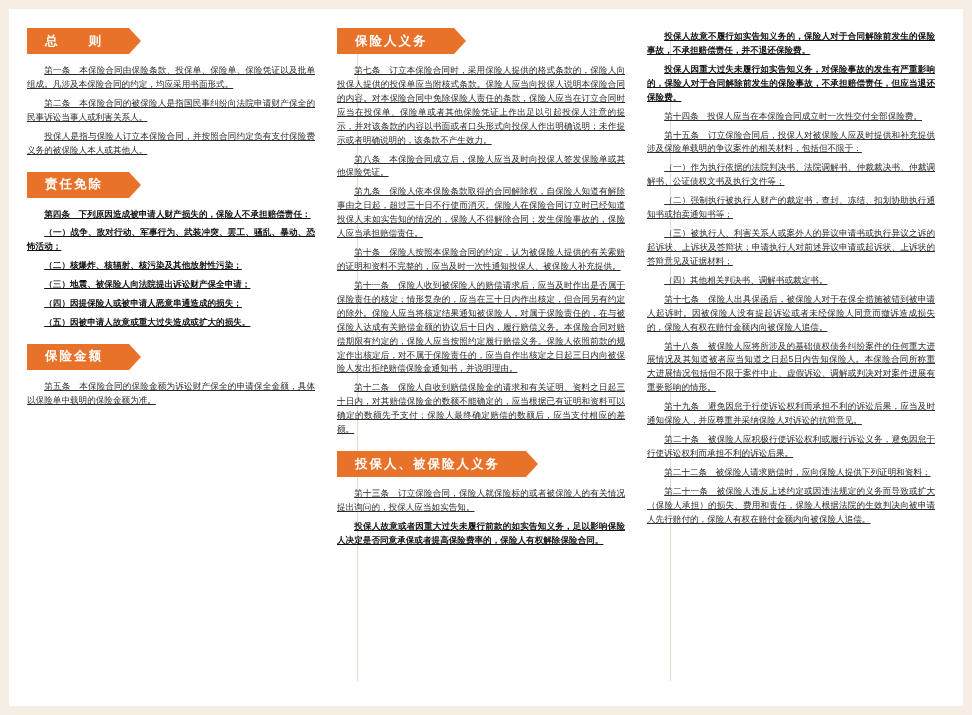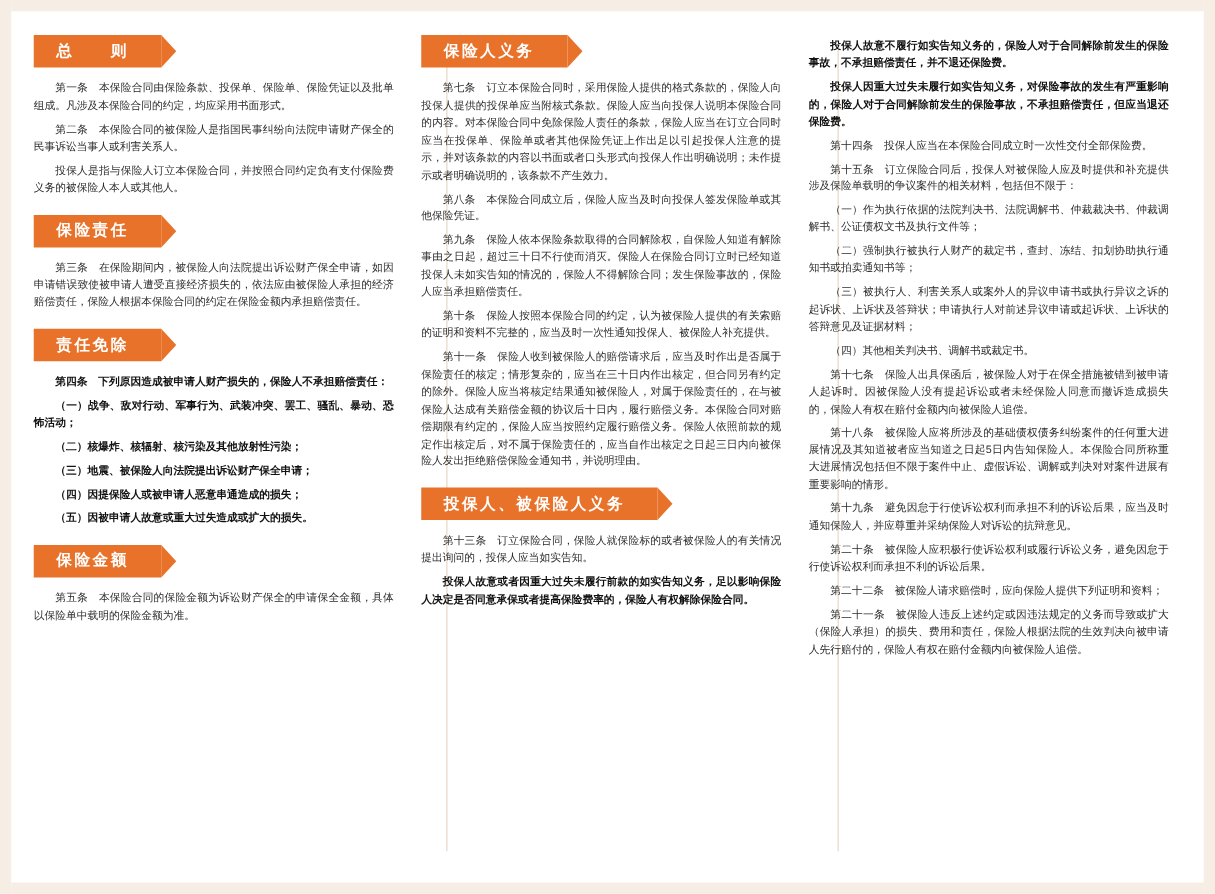--- a/index.html
+++ b/index.html
@@ -98,20 +98,21 @@
   }
 
   p {
     margin: 0 0 5px 0;
     font-size: 8.6px;
     line-height: 1.62;
     color: #2b2b2b;
     text-align: justify;
     text-justify: inter-ideograph;
     text-indent: 2em;
+    text-decoration: underline;
   }
   p.bold {
     font-weight: bold;
     color: #111111;
   }
   .block {
     margin-bottom: 14px;
   }
   .spacer-top { margin-top: 2px; }
 </style>
@@ -128,28 +129,20 @@
         <div class="ribbon">
           <div class="bar">
               <span class="txt">总　　则</span>
             </div>
         </div>
         <p>第一条　本保险合同由保险条款、投保单、保险单、保险凭证以及批单组成。凡涉及本保险合同的约定，均应采用书面形式。</p>
         <p>第二条　本保险合同的被保险人是指国民事纠纷向法院申请财产保全的民事诉讼当事人或利害关系人。</p>
         <p>投保人是指与保险人订立本保险合同，并按照合同约定负有支付保险费义务的被保险人本人或其他人。</p>
       </div>
 
-      <div class="block">
-        <div class="ribbon">
-          <div class="bar">
-              <span class="txt">保险责任</span>
-            </div>
-        </div>
-        <p>第三条　在保险期间内，被保险人向法院提出诉讼财产保全申请，如因申请错误致使被申请人遭受直接经济损失的，依法应由被保险人承担的经济赔偿责任，保险人根据本保险合同的约定在保险金额内承担赔偿责任。</p>
-      </div>
 
       <div class="block">
         <div class="ribbon">
           <div class="bar">
               <span class="txt">责任免除</span>
             </div>
         </div>
         <p class="bold">第四条　下列原因造成被申请人财产损失的，保险人不承担赔偿责任：</p>
         <p class="bold">（一）战争、敌对行动、军事行为、武装冲突、罢工、骚乱、暴动、恐怖活动；</p>
         <p class="bold">（二）核爆炸、核辐射、核污染及其他放射性污染；</p>
@@ -174,20 +167,21 @@
         <div class="ribbon">
           <div class="bar">
               <span class="txt">保险人义务</span>
             </div>
         </div>
         <p>第七条　订立本保险合同时，采用保险人提供的格式条款的，保险人向投保人提供的投保单应当附核式条款。保险人应当向投保人说明本保险合同的内容。对本保险合同中免除保险人责任的条款，保险人应当在订立合同时应当在投保单、保险单或者其他保险凭证上作出足以引起投保人注意的提示，并对该条款的内容以书面或者口头形式向投保人作出明确说明；未作提示或者明确说明的，该条款不产生效力。</p>
         <p>第八条　本保险合同成立后，保险人应当及时向投保人签发保险单或其他保险凭证。</p>
         <p>第九条　保险人依本保险条款取得的合同解除权，自保险人知道有解除事由之日起，超过三十日不行使而消灭。保险人在保险合同订立时已经知道投保人未如实告知的情况的，保险人不得解除合同；发生保险事故的，保险人应当承担赔偿责任。</p>
         <p>第十条　保险人按照本保险合同的约定，认为被保险人提供的有关索赔的证明和资料不完整的，应当及时一次性通知投保人、被保险人补充提供。</p>
         <p>第十一条　保险人收到被保险人的赔偿请求后，应当及时作出是否属于保险责任的核定；情形复杂的，应当在三十日内作出核定，但合同另有约定的除外。保险人应当将核定结果通知被保险人，对属于保险责任的，在与被保险人达成有关赔偿金额的协议后十日内，履行赔偿义务。本保险合同对赔偿期限有约定的，保险人应当按照约定履行赔偿义务。保险人依照前款的规定作出核定后，对不属于保险责任的，应当自作出核定之日起三日内向被保险人发出拒绝赔偿保险金通知书，并说明理由。</p>
+        <p>第十二条　保险人自收到赔偿保险金的请求和有关证明、资料之日起三十日内，对其赔偿保险金的数额不能确定的，应当根据已有证明和资料可以确定的数额先予支付；保险人最终确定赔偿的数额后，应当支付相应的差额。</p>
       </div>
 
       <div class="block">
         <div class="ribbon">
           <div class="bar">
               <span class="txt">投保人、被保险人义务</span>
             </div>
         </div>
         <p>第十三条　订立保险合同，保险人就保险标的或者被保险人的有关情况提出询问的，投保人应当如实告知。</p>
         <p class="bold">投保人故意或者因重大过失未履行前款的如实告知义务，足以影响保险人决定是否同意承保或者提高保险费率的，保险人有权解除保险合同。</p>

